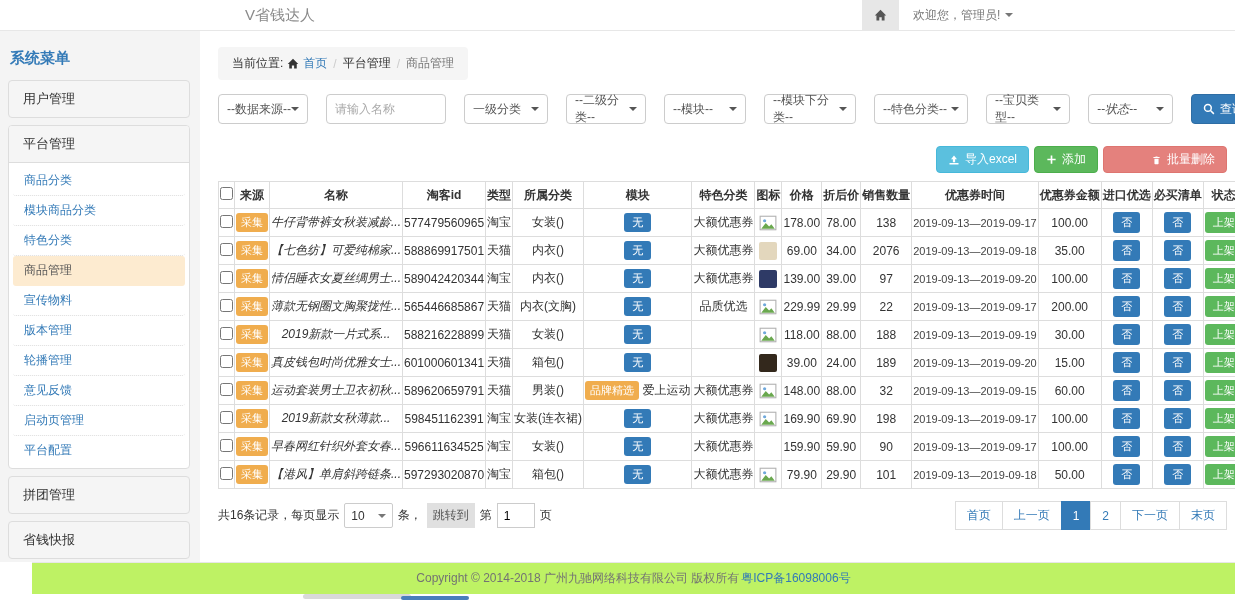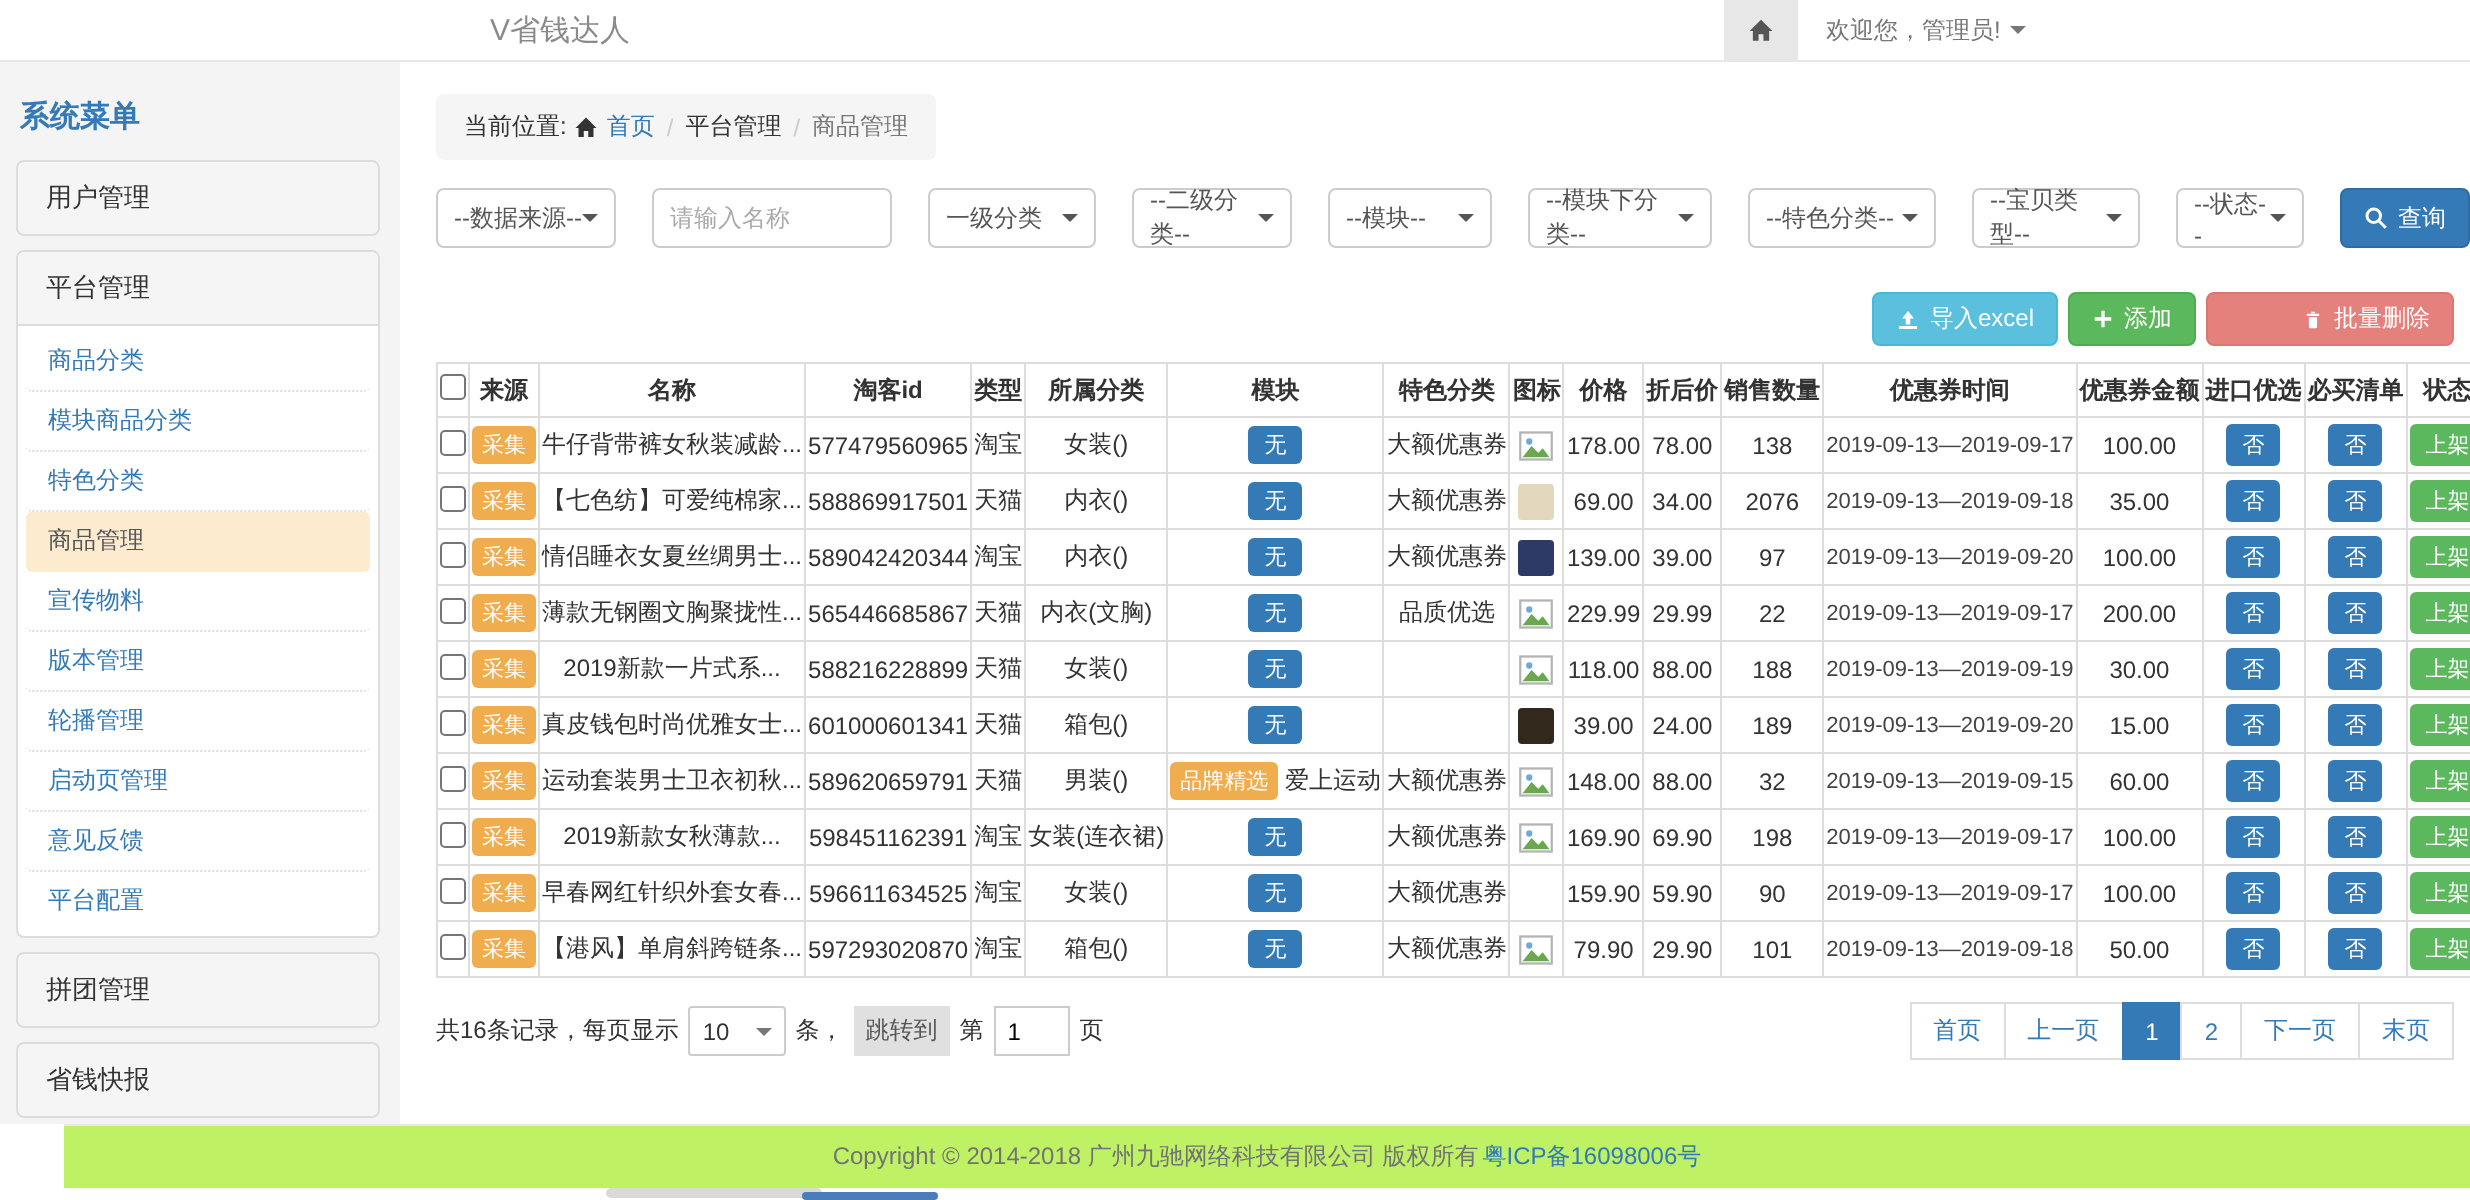--- a/index.html
+++ b/index.html
@@ -44,21 +44,21 @@
   .btn-success { background:#5cb85c; border-color:#4cae4c; }
   .btn-danger-soft { background:#e4817d; border-color:#de7570;padding-left:47px; }
   
   .toolbar { display:flex; justify-content:flex-end; gap:5px; margin-bottom:8px; }
   .toolbar .btn { height:27px; font-size:12px; }
   
   table { border-collapse:collapse; table-layout:fixed; font-size:12px; background:#fff; }
   th,td { border:1px solid #ddd; text-align:center; padding:3px 1px; height:27px; overflow:hidden; white-space:nowrap; }
   th { font-weight:bold; color:#333; font-size:12px; }
   td.time-cell { font-size:11px; color:#444; }
-  td.name-cell { font-size:12px; }
+  td.name-cell { font-size:12px;font-style:italic; }
   .badge-o { background:#f0ad4e; color:#fff; border-radius:3px; padding:2px 5px; font-size:11px; display:inline-block; }
   .badge-b { background:#337ab7; color:#fff; border-radius:3px; padding:2px 8px; font-size:11px; display:inline-block; }
   .btn-xs { border:none; border-radius:3px; color:#fff; font-size:11px; padding:3px 8px; cursor:pointer; font-family:inherit; display:inline-flex; align-items:center; justify-content:center; }
   .bg-blue { background:#337ab7; } .bg-green { background:#5cb85c; }
   .thumb-img { width:18px; height:18px; display:inline-block; border-radius:2px; vertical-align:middle; }
   .img-beige { background:#e3d7bd; } .img-navy { background:#2e3a66; } .img-dark { background:#33281c; }
   
   .pager-row { display:flex; justify-content:space-between; align-items:center; margin-top:12px; font-size:12px; color:#333; }
   .pager-left { display:flex; align-items:center; gap:5px; }
   .pp-select { height:25px; border:1px solid #ccc; border-radius:2px; background:#fff; display:flex; align-items:center; gap:13px; padding:0 6px; font-size:12px; cursor:pointer; }
@@ -105,22 +105,22 @@
         <div class="acc-group">
           <div class="acc">平台管理</div>
           <div class="panel">
             <div class="sub">商品分类</div>
             <div class="sub">模块商品分类</div>
             <div class="sub">特色分类</div>
             <div class="sub active">商品管理</div>
             <div class="sub">宣传物料</div>
             <div class="sub">版本管理</div>
             <div class="sub">轮播管理</div>
+            <div class="sub">意见反馈</div>
             <div class="sub">启动页管理</div>
-            <div class="sub">意见反馈</div>
             <div class="sub">平台配置</div>
           </div>
         </div>
         <div class="acc">拼团管理</div>
         <div class="acc">省钱快报</div>
       </div>
   </aside>
 
   <main class="main">
     <div class="breadcrumb">
@@ -152,21 +152,21 @@
             <span class="caret-down"></span>
           </div><div class="fselect" style="width: 92px;">
             <span>--模块下分类--</span>
             <span class="caret-down"></span>
           </div><div class="fselect" style="width: 94px;">
             <span>--特色分类--</span>
             <span class="caret-down"></span>
           </div><div class="fselect" style="width: 84px;">
             <span>--宝贝类型--</span>
             <span class="caret-down"></span>
-          </div><div class="fselect" style="width: 64px;">
+          </div><div class="fselect" style="width: 85px; font-style: italic;">
             <span>--状态--</span>
             <span class="caret-down"></span>
           </div></span>
       <button class="btn btn-primary">
         <span>
           <svg width="12" height="12" viewBox="0 0 16 16">
               <circle cx="6.5" cy="6.5" r="4.5" fill="none" stroke="#fff" stroke-width="2"></circle>
               <path d="M10 10 L14.5 14.5" stroke="#fff" stroke-width="2"></path>
             </svg>
         </span>

